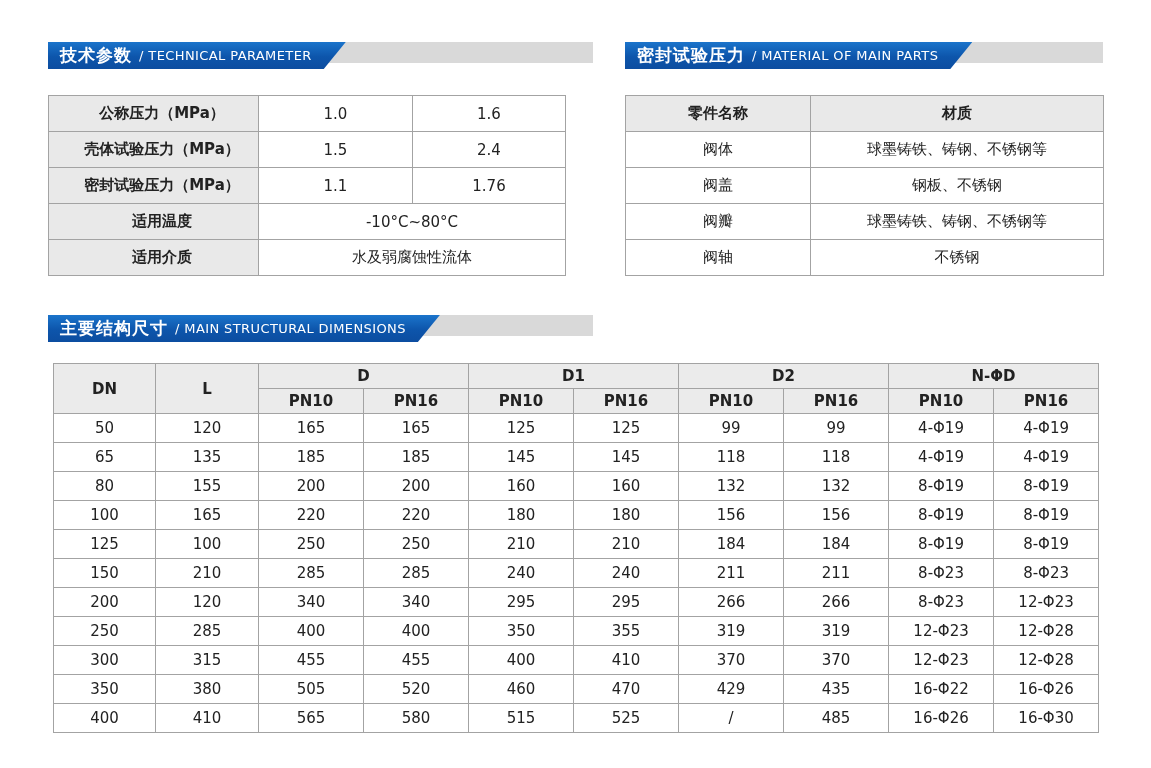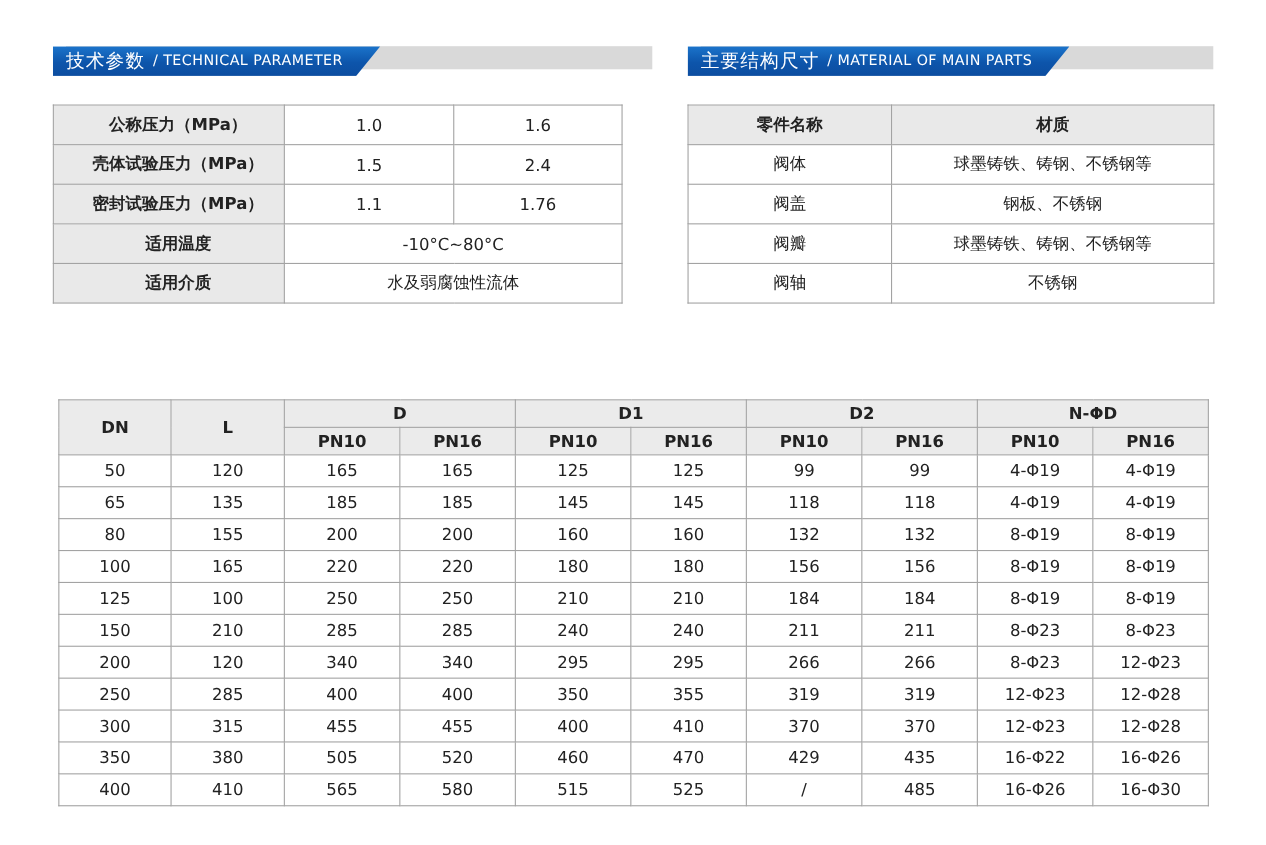--- a/index.html
+++ b/index.html
@@ -14,21 +14,21 @@
   .banner .gray-strip {
     position:absolute; top:0; left:12px; right:0; height:21px; background:#d9d9d9;
   }
   .banner .blue-flag {
     position:absolute; top:0; left:0; height:27px;
     background:linear-gradient(180deg,#1b74cb 0%,#0d55ab 55%,#0c4da0 100%);
     clip-path:polygon(0 0,100% 0,calc(100% - 22px) 100%,0 100%);
     color:#ffffff; display:flex; align-items:center;
     padding:0 34px 0 12px; box-sizing:border-box; white-space:nowrap;
   }
-  .banner .cn { font-weight:normal; font-size:17px; letter-spacing:1px; }
+  .banner .cn { font-weight:bold; font-size:17px; letter-spacing:1px; }
   .banner .en { font-size:13px; margin-left:7px; letter-spacing:0.4px; }
 
   
   table { border-collapse:collapse; table-layout:fixed; }
   td, th {
     border:1px solid #a3a3a3; text-align:center; vertical-align:middle;
     font-size:15px; padding:0; overflow:hidden; white-space:nowrap;
   }
 
   
@@ -55,21 +55,21 @@
     <div class="gray-strip"></div>
     <div class="blue-flag">
       <span class="cn">技术参数</span>
       <span class="en">/ TECHNICAL PARAMETER</span>
     </div>
   </div>
 
   <div class="banner" style="left:625px; top:42px; width:478px;">
     <div class="gray-strip"></div>
     <div class="blue-flag">
-      <span class="cn">主要结构尺寸</span>
+      <span class="cn">密封试验压力</span>
       <span class="en">/ MATERIAL OF MAIN PARTS</span>
     </div>
   </div>
 
   <table class="tech-table">
     <colgroup>
         <col style="width:210px">
         <col style="width:154px">
         <col style="width:153px">
       </colgroup>
@@ -124,20 +124,27 @@
           <td>阀瓣</td>
           <td>球墨铸铁、铸钢、不锈钢等</td>
         </tr>
         <tr>
           <td>阀轴</td>
           <td>不锈钢</td>
         </tr>
       </tbody>
   </table>
 
+  <div class="banner" style="left:48px; top:315px; width:545px;">
+    <div class="gray-strip"></div>
+    <div class="blue-flag">
+      <span class="cn">主要结构尺寸</span>
+      <span class="en">/ MAIN STRUCTURAL DIMENSIONS</span>
+    </div>
+  </div>
 
   <table class="dim-table">
     <colgroup>
       <col style="width:102px">
         <col style="width:103px">
       <col style="width:105px">
         <col style="width:105px">
       <col style="width:105px">
         <col style="width:105px">
       <col style="width:105px">

